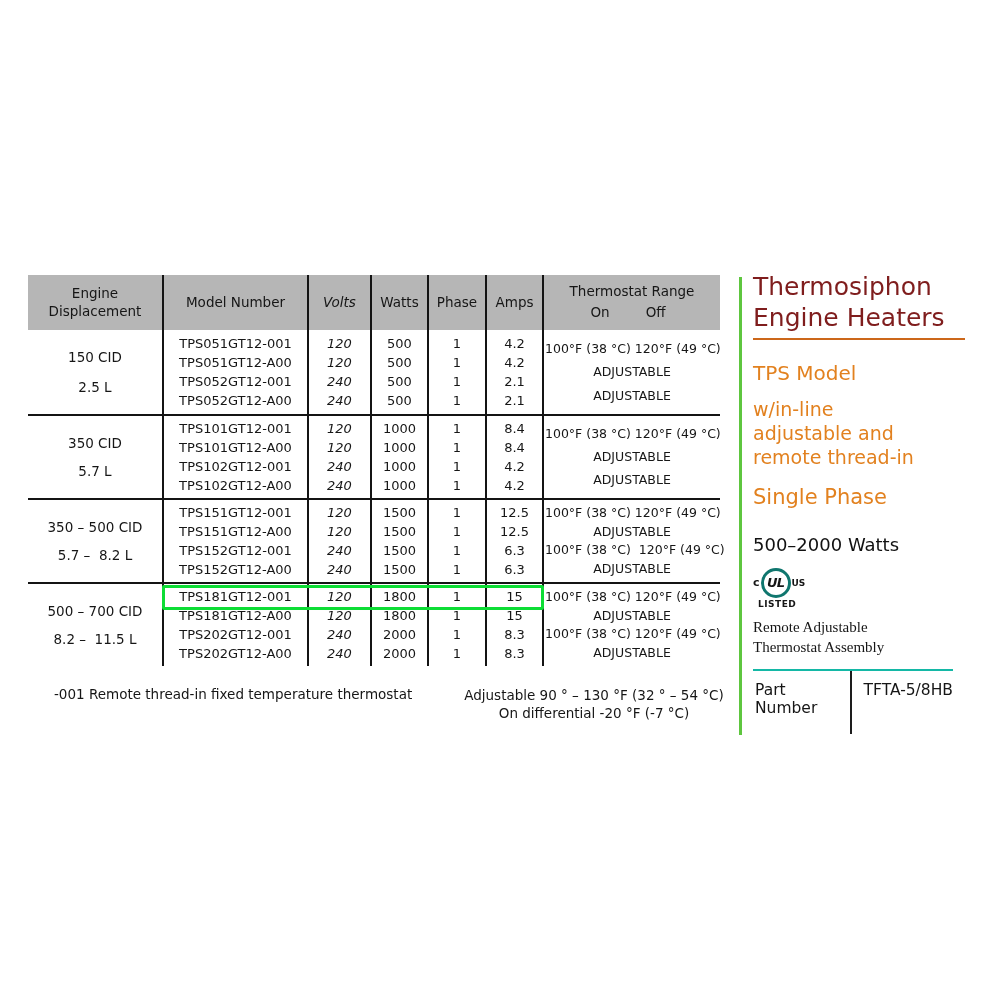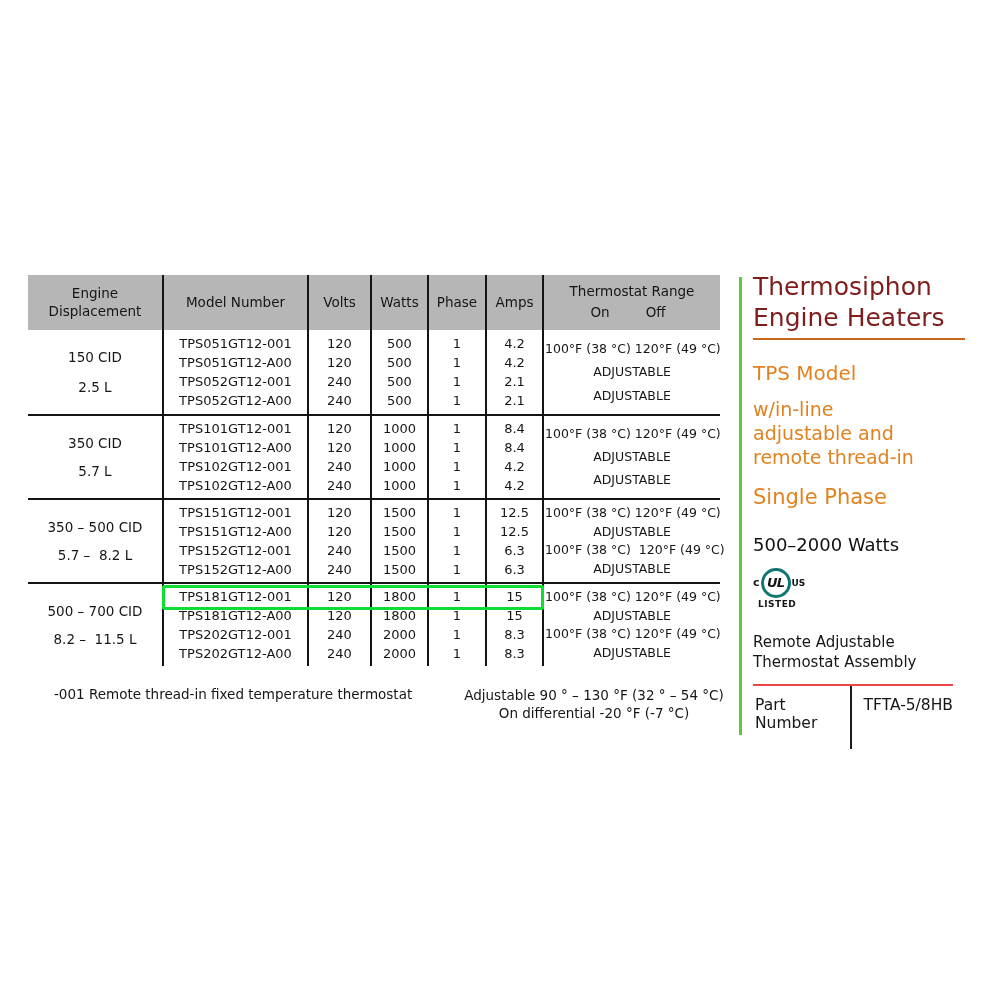--- a/index.html
+++ b/index.html
@@ -11,21 +11,21 @@
 
   
   .spec-table { position:absolute; left:28px; top:275px; width:692px; }
   .thead { display:flex; background:#b6b6b6; height:55px; }
   .th {
     display:flex; flex-direction:column; justify-content:center; align-items:center;
     font-size:13.5px; text-align:center; white-space:pre-line; line-height:1.3;
   }
   .col-disp  { width:134px; }
   .col-model { width:145px; }
-  .col-volts { width:63px; }
+  .col-volts { width:63px;font-style:italic; }
   .col-watts { width:57px; }
   .col-phase { width:58px; }
   .col-amps  { width:57px; }
   .col-thermo{ width:178px; }
   .th + .th, .col + .col { border-left:2px solid #141414; }
   .thermo-head { justify-content:space-evenly; padding:4px 0; }
   .onoff { display:flex; justify-content:center; gap:36px; width:100%; transform:translateX(-4px); }
 
   .block { display:flex; min-height:84px; position:relative; }
   .block + .block { border-top:2px solid #141414; }
@@ -64,22 +64,22 @@
 
   .ul-logo { margin-top:13px; width:70px; }
   .ul-row { display:flex; align-items:center; }
   .ul-c  { font-size:11px; font-weight:bold; margin-right:1px; }
   .ul-circle { width:30px; height:30px; border:3px solid #0f766e; border-radius:50%;
                display:flex; align-items:center; justify-content:center; background:#fff; }
   .ul-letters { font-weight:bold; font-style:italic; font-size:13px; letter-spacing:-1px; }
   .ul-us { font-size:9px; font-weight:bold; margin-left:1px; margin-bottom:10px; align-self:flex-end; }
   .ul-caption { font-size:9px; font-weight:bold; letter-spacing:0.5px; margin-left:5px; margin-top:1px; }
 
-  .assembly { margin-top:23px; font-size:15px; line-height:1.35; white-space:pre-line; }
-  .part-table { margin-top:12px; width:200px; border-top:2px solid #ef4444; display:flex; font-size:15.5px; }
+  .assembly { margin-top:8px; font-size:15px; line-height:1.35; white-space:pre-line;font-family:Liberation Serif, serif; }
+  .part-table { margin-top:12px; width:200px; border-top:2px solid #14b8a6; display:flex; font-size:15.5px; }
   .part-label { padding:10px 8px 17px 2px; width:106px; }
   .part-value { border-left:2px solid #1d1d1d; padding:10px 0 17px 12px; flex:1; white-space:nowrap; }
 </style>
 </head>
 <body>
 
 <div class="page">
 
   <div class="spec-table">
     <div class="thead">

